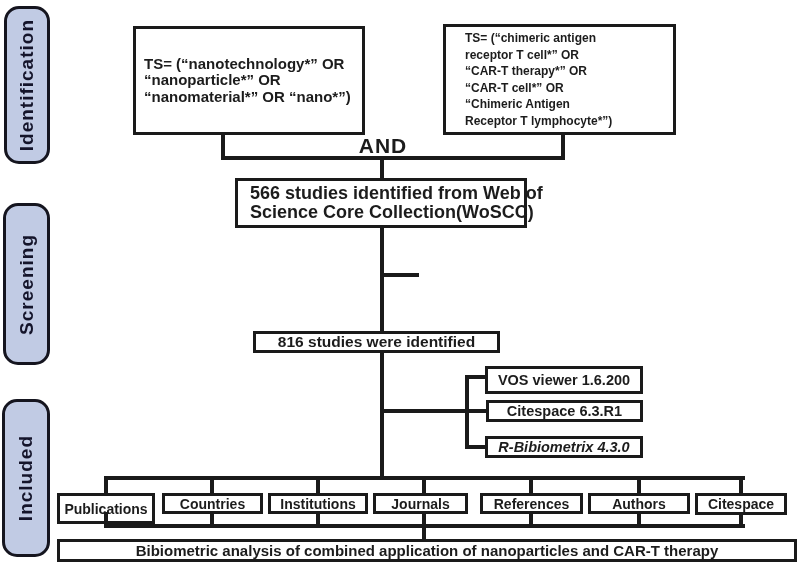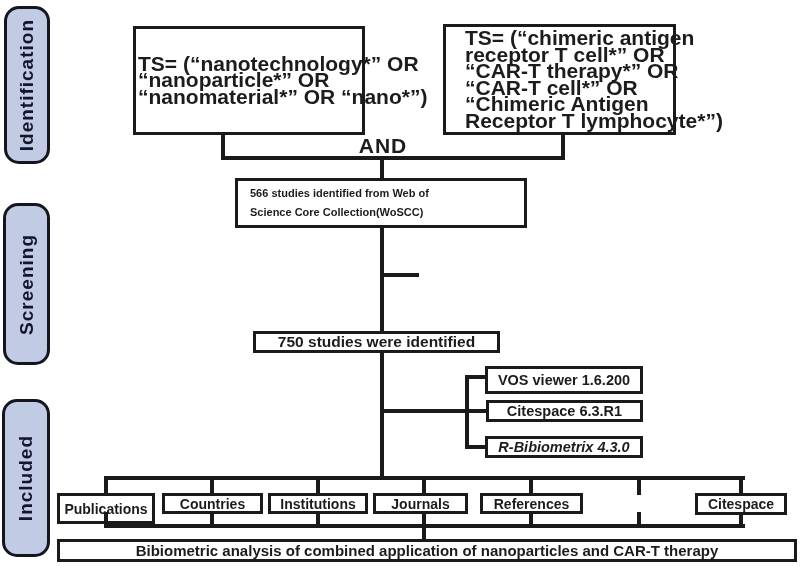--- a/index.html
+++ b/index.html
@@ -47,42 +47,42 @@
   <div class="stage" style="left:4px;top:6px;width:46px;height:158px;">
     <span>Identification</span>
   </div>
   <div class="stage" style="left:3px;top:203px;width:47px;height:162px;">
     <span>Screening</span>
   </div>
   <div class="stage" style="left:2px;top:399px;width:48px;height:158px;">
     <span>Included</span>
   </div>
 
-  <div class="box pre" style="left:133px;top:26px;width:232px;height:109px;padding-left:2px;font-size:21px;line-height:16.5px;">TS= (“nanotechnology*” OR
+  <div class="box pre" style="left:133px;top:26px;width:232px;height:109px;padding-left:8px;font-size:15px;line-height:16.5px;">TS= (“nanotechnology*” OR
 “nanoparticle*” OR
 “nanomaterial*” OR “nano*”)</div>
-  <div class="box pre" style="left:443px;top:24px;width:233px;height:111px;padding-left:19px;font-size:21px;line-height:16.5px;">TS= (“chimeric antigen
+  <div class="box pre" style="left:443px;top:24px;width:233px;height:111px;padding-left:19px;font-size:12px;line-height:16.5px;">TS= (“chimeric antigen
 receptor T cell*” OR
 “CAR-T therapy*” OR
 “CAR-T cell*” OR
 “Chimeric Antigen
 Receptor T lymphocyte*”)</div>
 
   <div class="ln" style="left:221px;top:133px;width:4px;height:25px;"></div>
   <div class="ln" style="left:561px;top:133px;width:4px;height:25px;"></div>
   <div class="ln" style="left:221px;top:156px;width:344px;height:4px;"></div>
   <div class="and">AND</div>
 
   <div class="ln" style="left:380px;top:158px;width:4px;height:22px;"></div>
-  <div class="box pre" style="left:235px;top:178px;width:292px;height:50px;padding-left:12px;font-size:11px;line-height:19px;">566 studies identified from Web of
+  <div class="box pre" style="left:235px;top:178px;width:292px;height:50px;padding-left:12px;font-size:18px;line-height:19px;">566 studies identified from Web of
 Science Core Collection(WoSCC)</div>
 
   <div class="ln" style="left:380px;top:226px;width:4px;height:107px;"></div>
   <div class="ln" style="left:382px;top:273px;width:37px;height:4px;"></div>
-  <div class="box center" style="left:253px;top:331px;width:247px;height:22px;font-size:15.5px;">750 studies were identified</div>
+  <div class="box center" style="left:253px;top:331px;width:247px;height:22px;font-size:15.5px;">816 studies were identified</div>
 
   <div class="ln" style="left:380px;top:351px;width:4px;height:129px;"></div>
   <div class="ln" style="left:382px;top:409px;width:106px;height:4px;"></div>
   <div class="ln" style="left:465px;top:375px;width:4px;height:74px;"></div>
   <div class="ln" style="left:467px;top:375px;width:20px;height:4px;"></div>
   <div class="ln" style="left:467px;top:445px;width:20px;height:4px;"></div>
 
   <div class="box center" style="left:485px;top:366px;width:158px;height:28px;font-size:14.5px;">VOS viewer 1.6.200</div>
   <div class="box center" style="left:486px;top:400px;width:157px;height:22px;font-size:14.5px;">Citespace 6.3.R1</div>
   <div class="box center" style="left:485px;top:436px;width:158px;height:22px;font-size:14.5px;font-style:italic;">R-Bibiometrix 4.3.0</div>
@@ -96,20 +96,21 @@
   <div class="ln" style="left:422px;top:478px;width:4px;height:17px;"></div>
   <div class="ln" style="left:529px;top:478px;width:4px;height:17px;"></div>
   <div class="ln" style="left:637px;top:478px;width:4px;height:17px;"></div>
   <div class="ln" style="left:739px;top:478px;width:4px;height:17px;"></div>
 
   <div class="box center" style="left:57px;top:493px;width:98px;height:31px;font-size:14px;">Publications</div>
   <div class="box center" style="left:162px;top:493px;width:101px;height:21px;font-size:14px;">Countries</div>
   <div class="box center" style="left:268px;top:493px;width:100px;height:21px;font-size:14px;">Institutions</div>
   <div class="box center" style="left:373px;top:493px;width:95px;height:21px;font-size:14px;">Journals</div>
   <div class="box center" style="left:480px;top:493px;width:103px;height:21px;font-size:14px;">References</div>
+  <div class="box center" style="left:588px;top:493px;width:102px;height:21px;font-size:14px;">Authors</div>
   <div class="box center" style="left:695px;top:493px;width:92px;height:22px;font-size:14px;">Citespace</div>
 
   <div class="ln" style="left:104px;top:512px;width:4px;height:15px;"></div>
   <div class="ln" style="left:210px;top:512px;width:4px;height:15px;"></div>
   <div class="ln" style="left:316px;top:512px;width:4px;height:15px;"></div>
   <div class="ln" style="left:422px;top:512px;width:4px;height:15px;"></div>
   <div class="ln" style="left:529px;top:512px;width:4px;height:15px;"></div>
   <div class="ln" style="left:637px;top:512px;width:4px;height:15px;"></div>
   <div class="ln" style="left:739px;top:512px;width:4px;height:15px;"></div>
 

